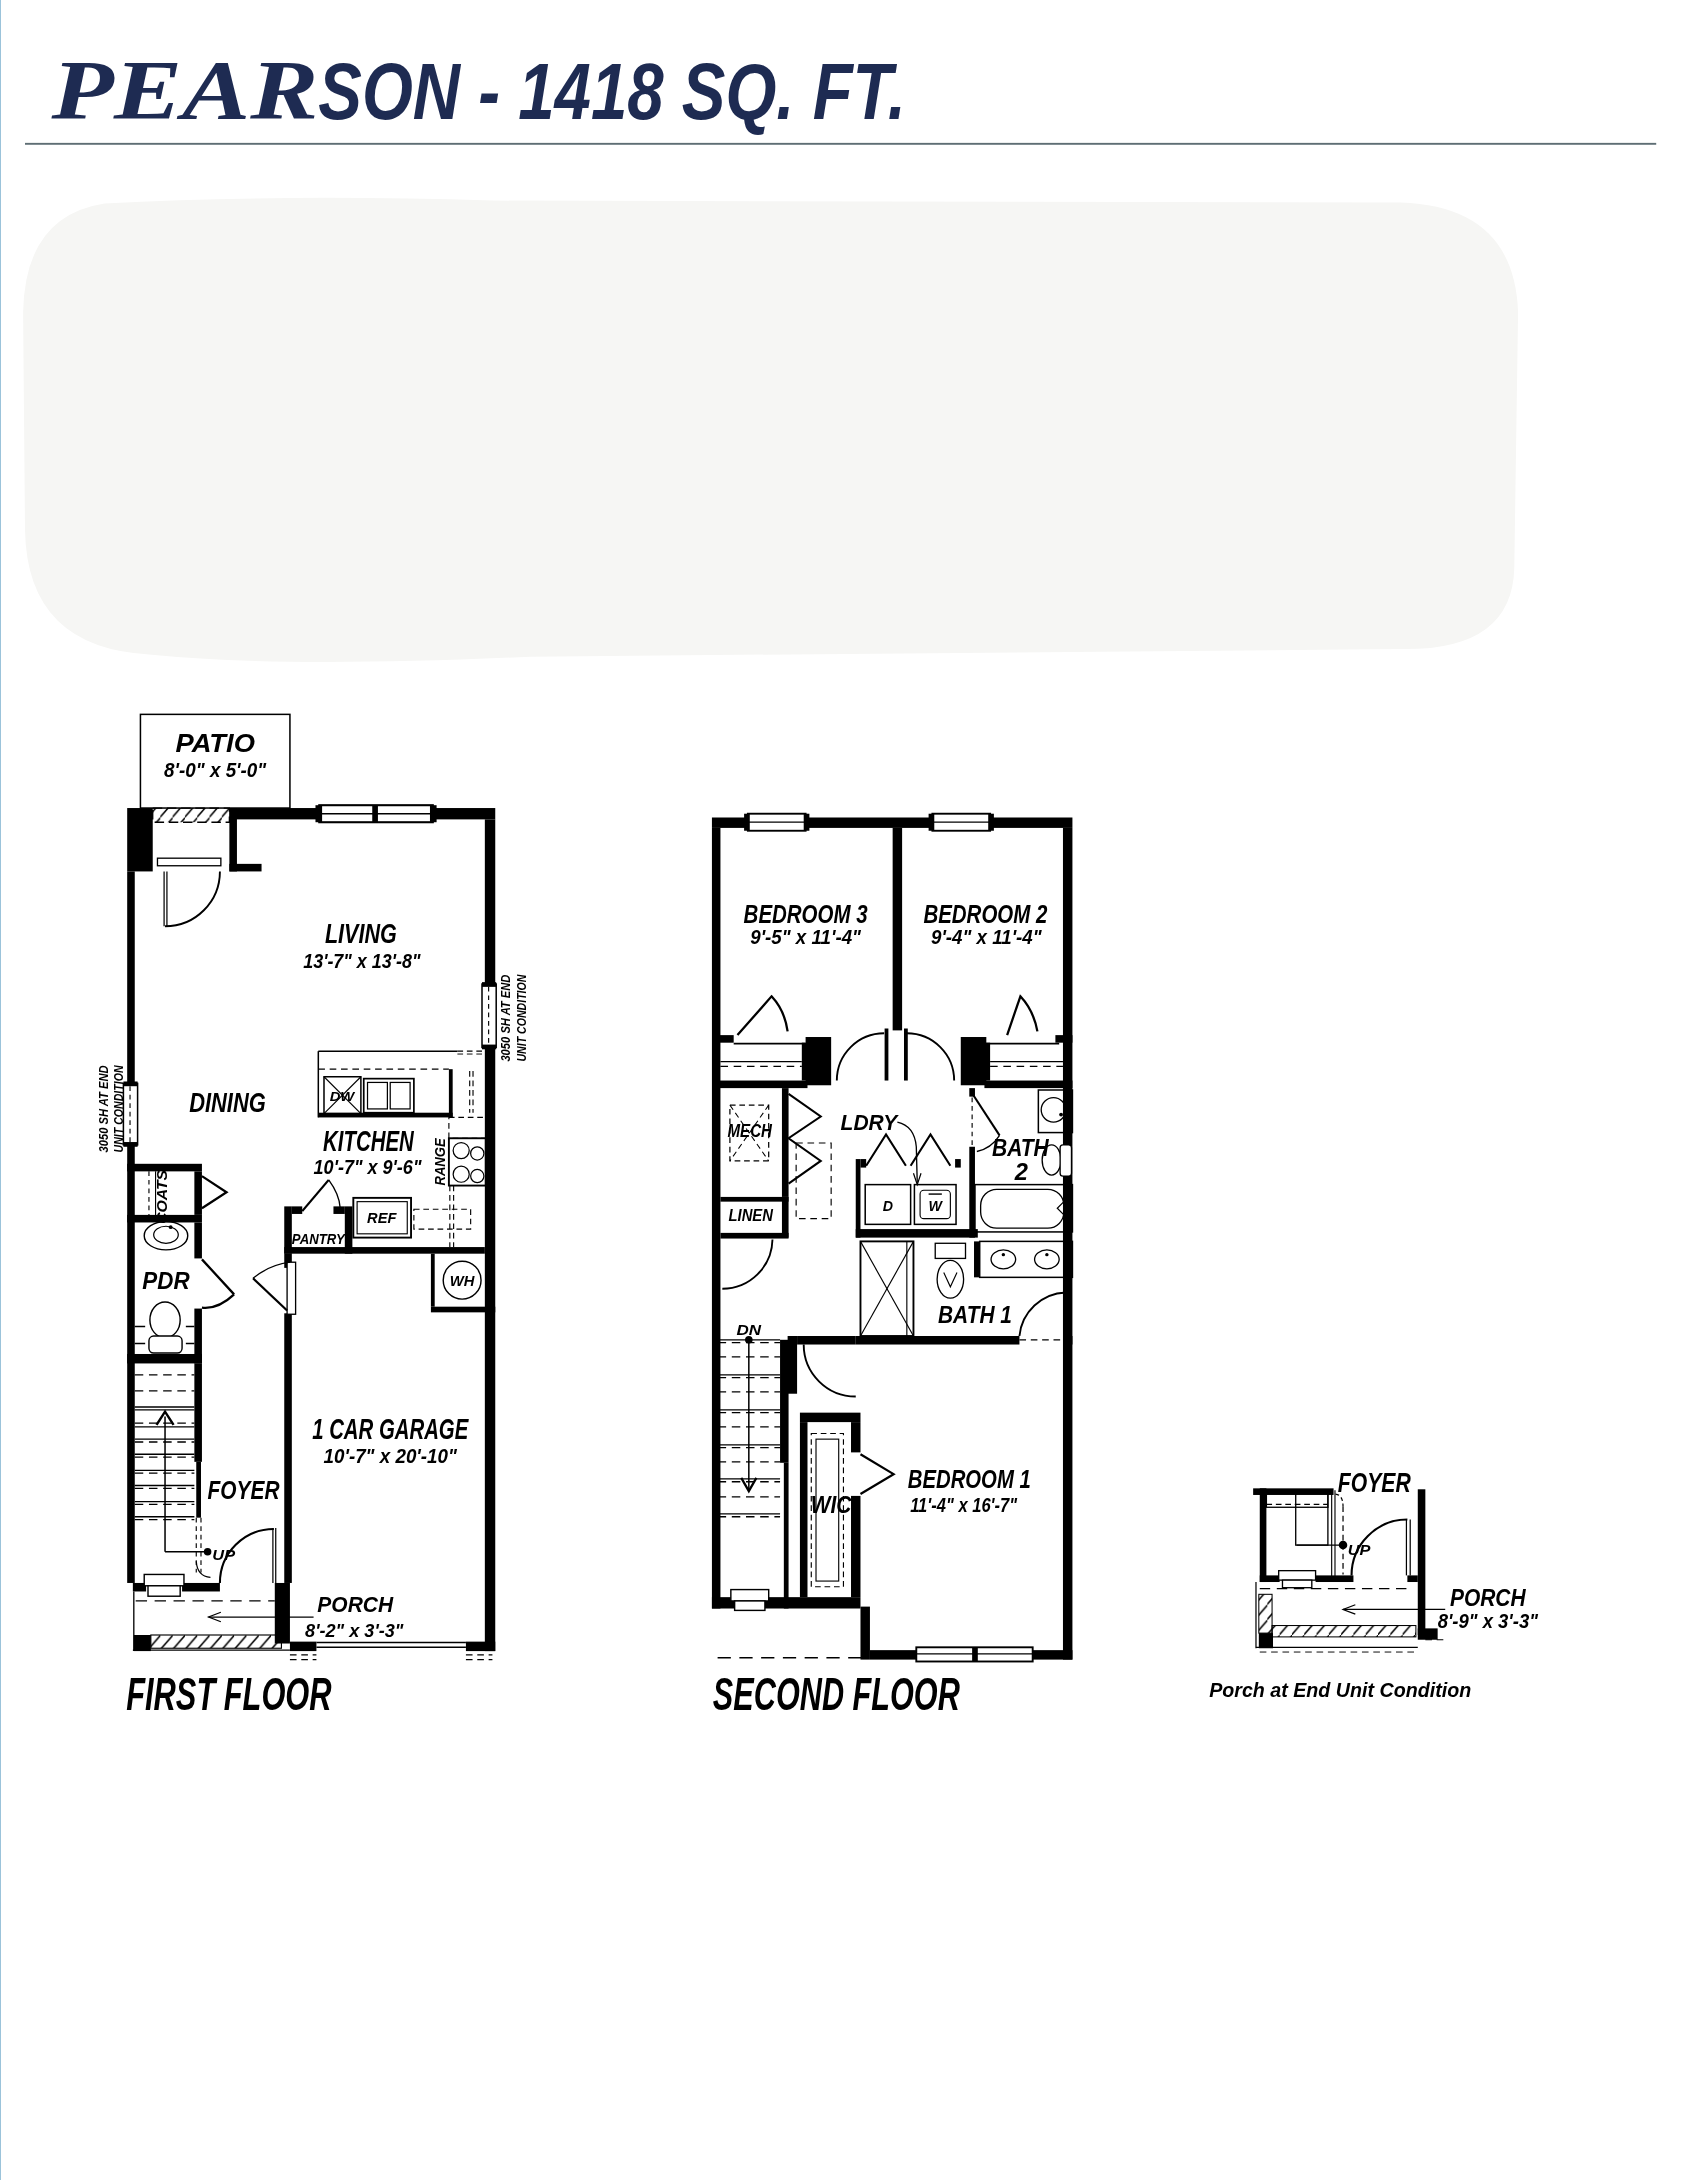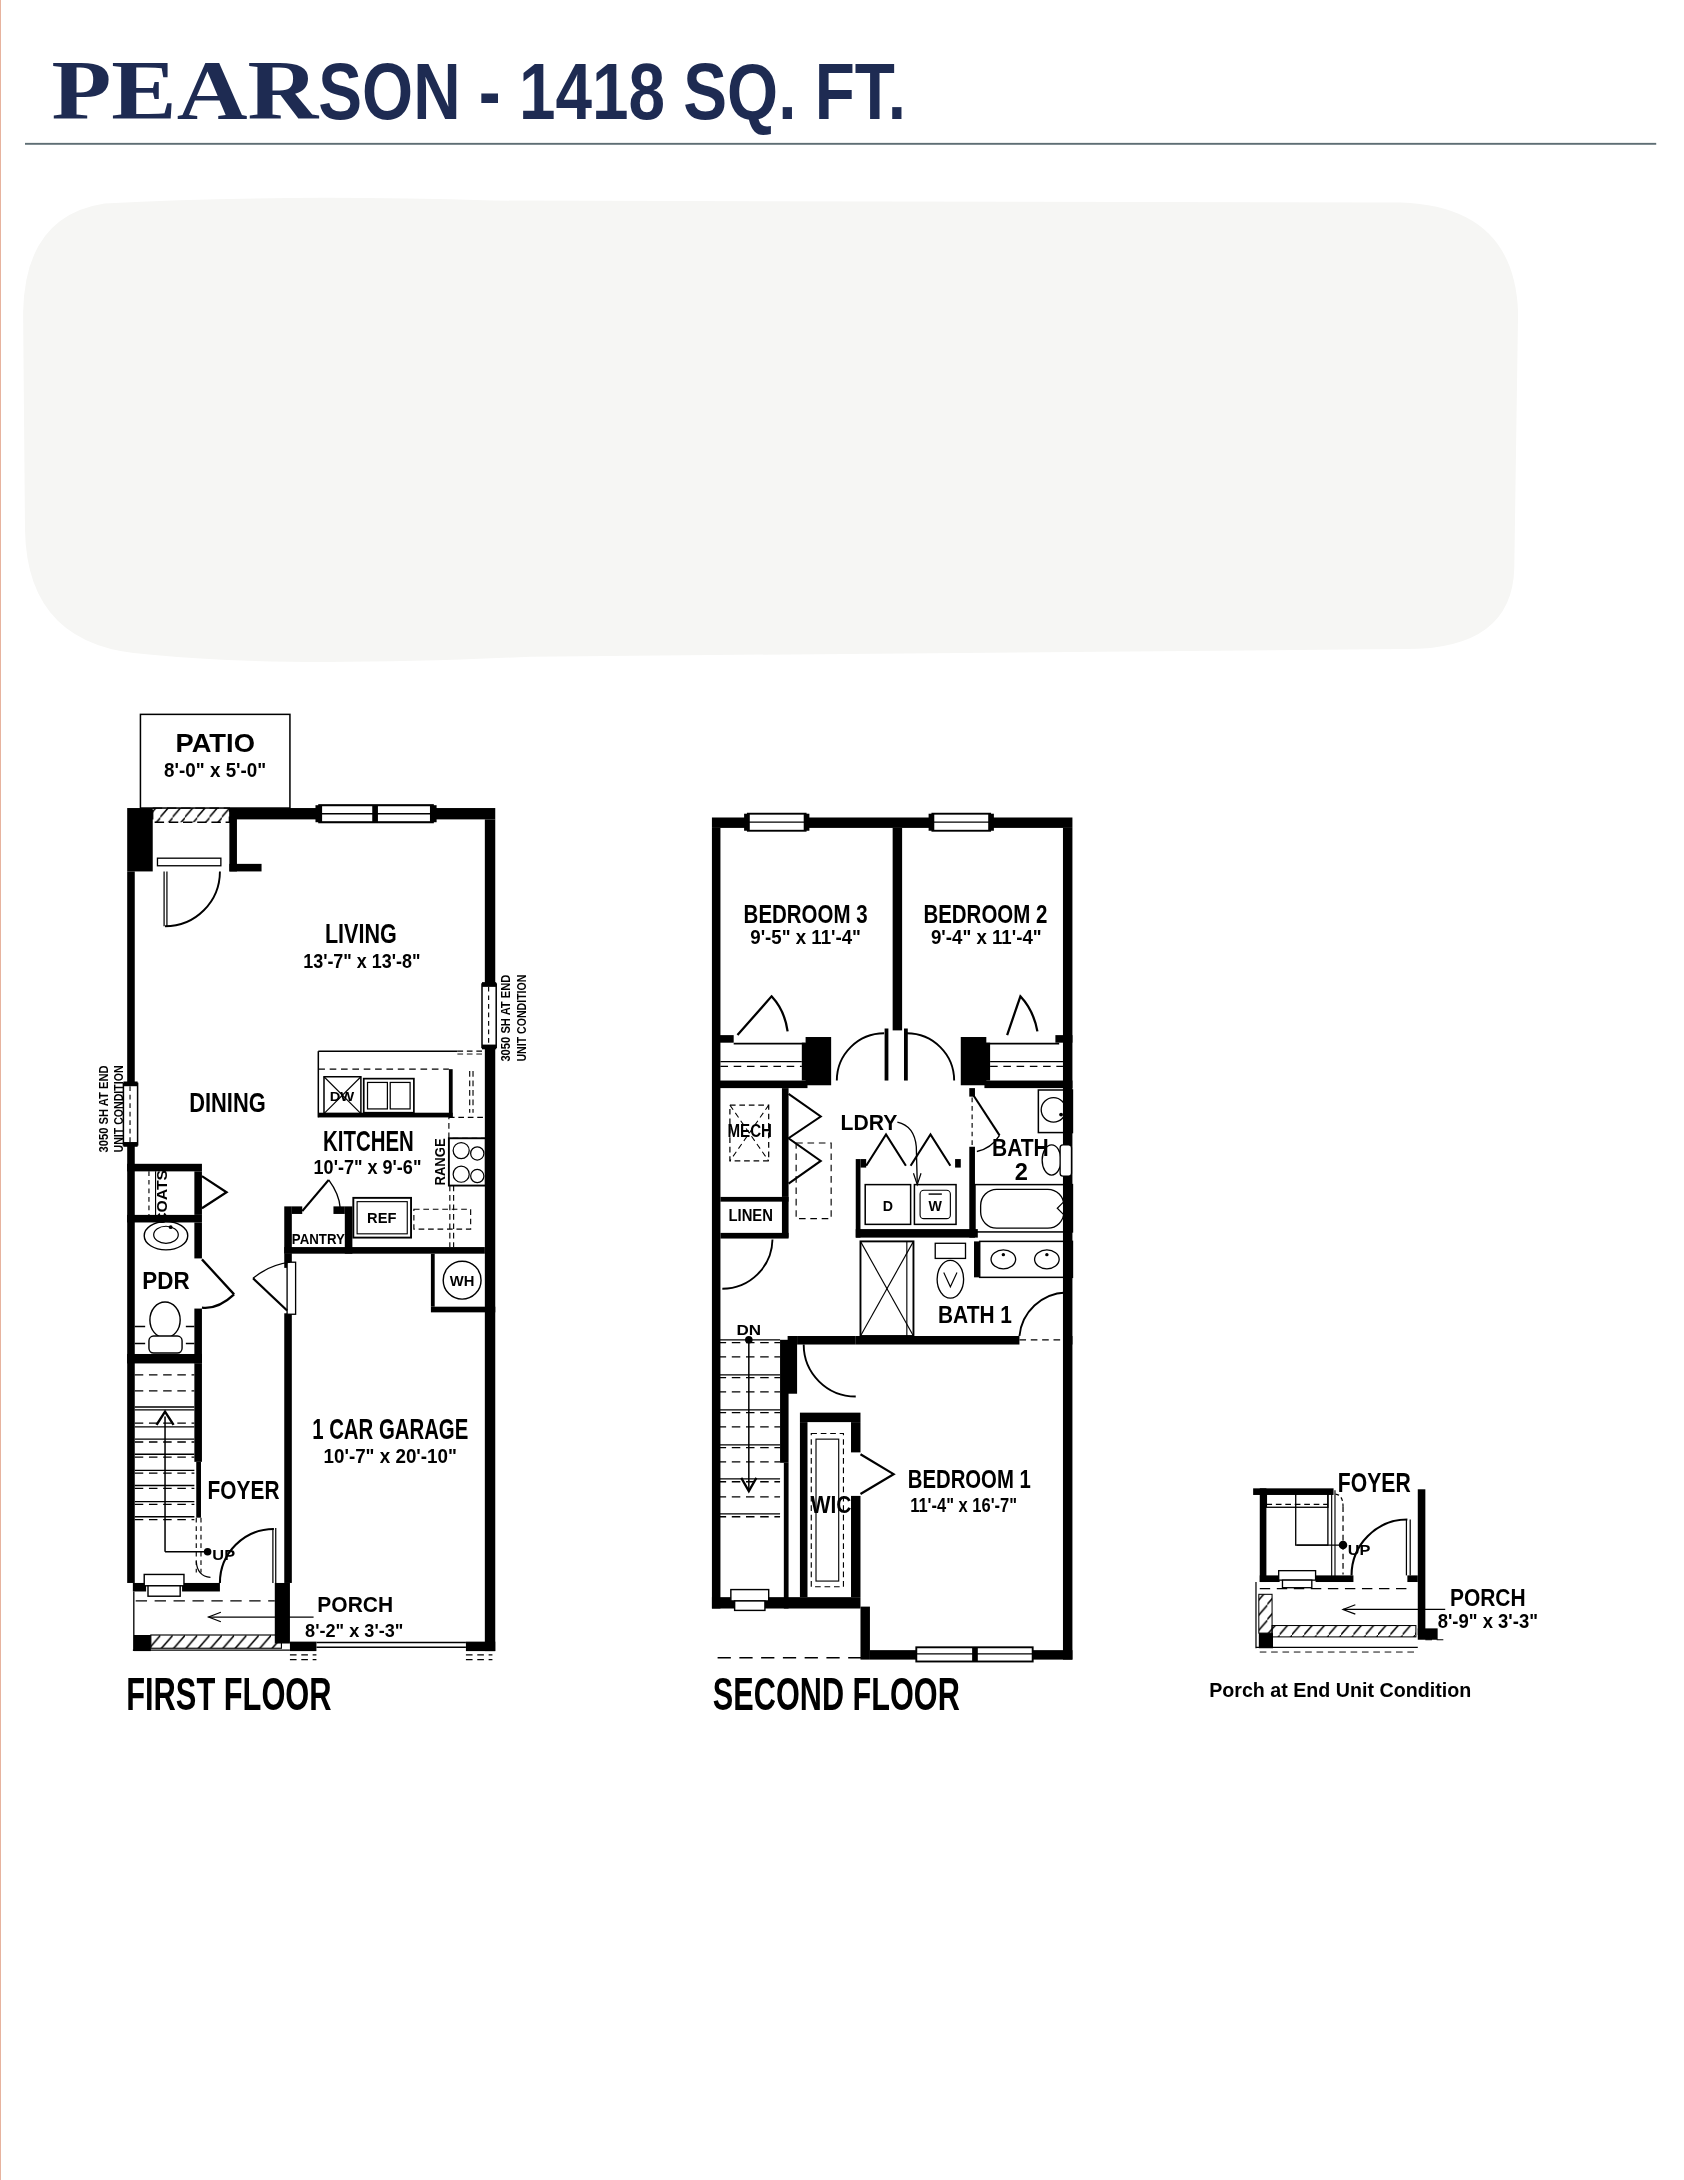--- a/index.html
+++ b/index.html
@@ -1,16 +1,16 @@
 <!DOCTYPE html>
 <html style="font-size:15px"><head>
 <meta charset="utf-8">
 <style>
   html,body{margin:0;padding:0;background:#ffffff;}
-  #page{position:relative;width:1685px;height:2180px;background:#c2410c;overflow:hidden;}
+  #page{position:relative;width:1685px;height:2180px;background:#0369a1;overflow:hidden;font-style:italic;}
   svg{position:absolute;top:0;left:0;}
   text{font-family:"Liberation Sans",sans-serif;}
   .ser{font-family:"Liberation Serif",serif;}
 </style>
 </head>
 <body>
 <div id="page">
 <svg width="1685" height="2180" viewBox="0 0 1780 2304">
 <defs>
   <pattern id="hat" width="13" height="16" patternUnits="userSpaceOnUse">

